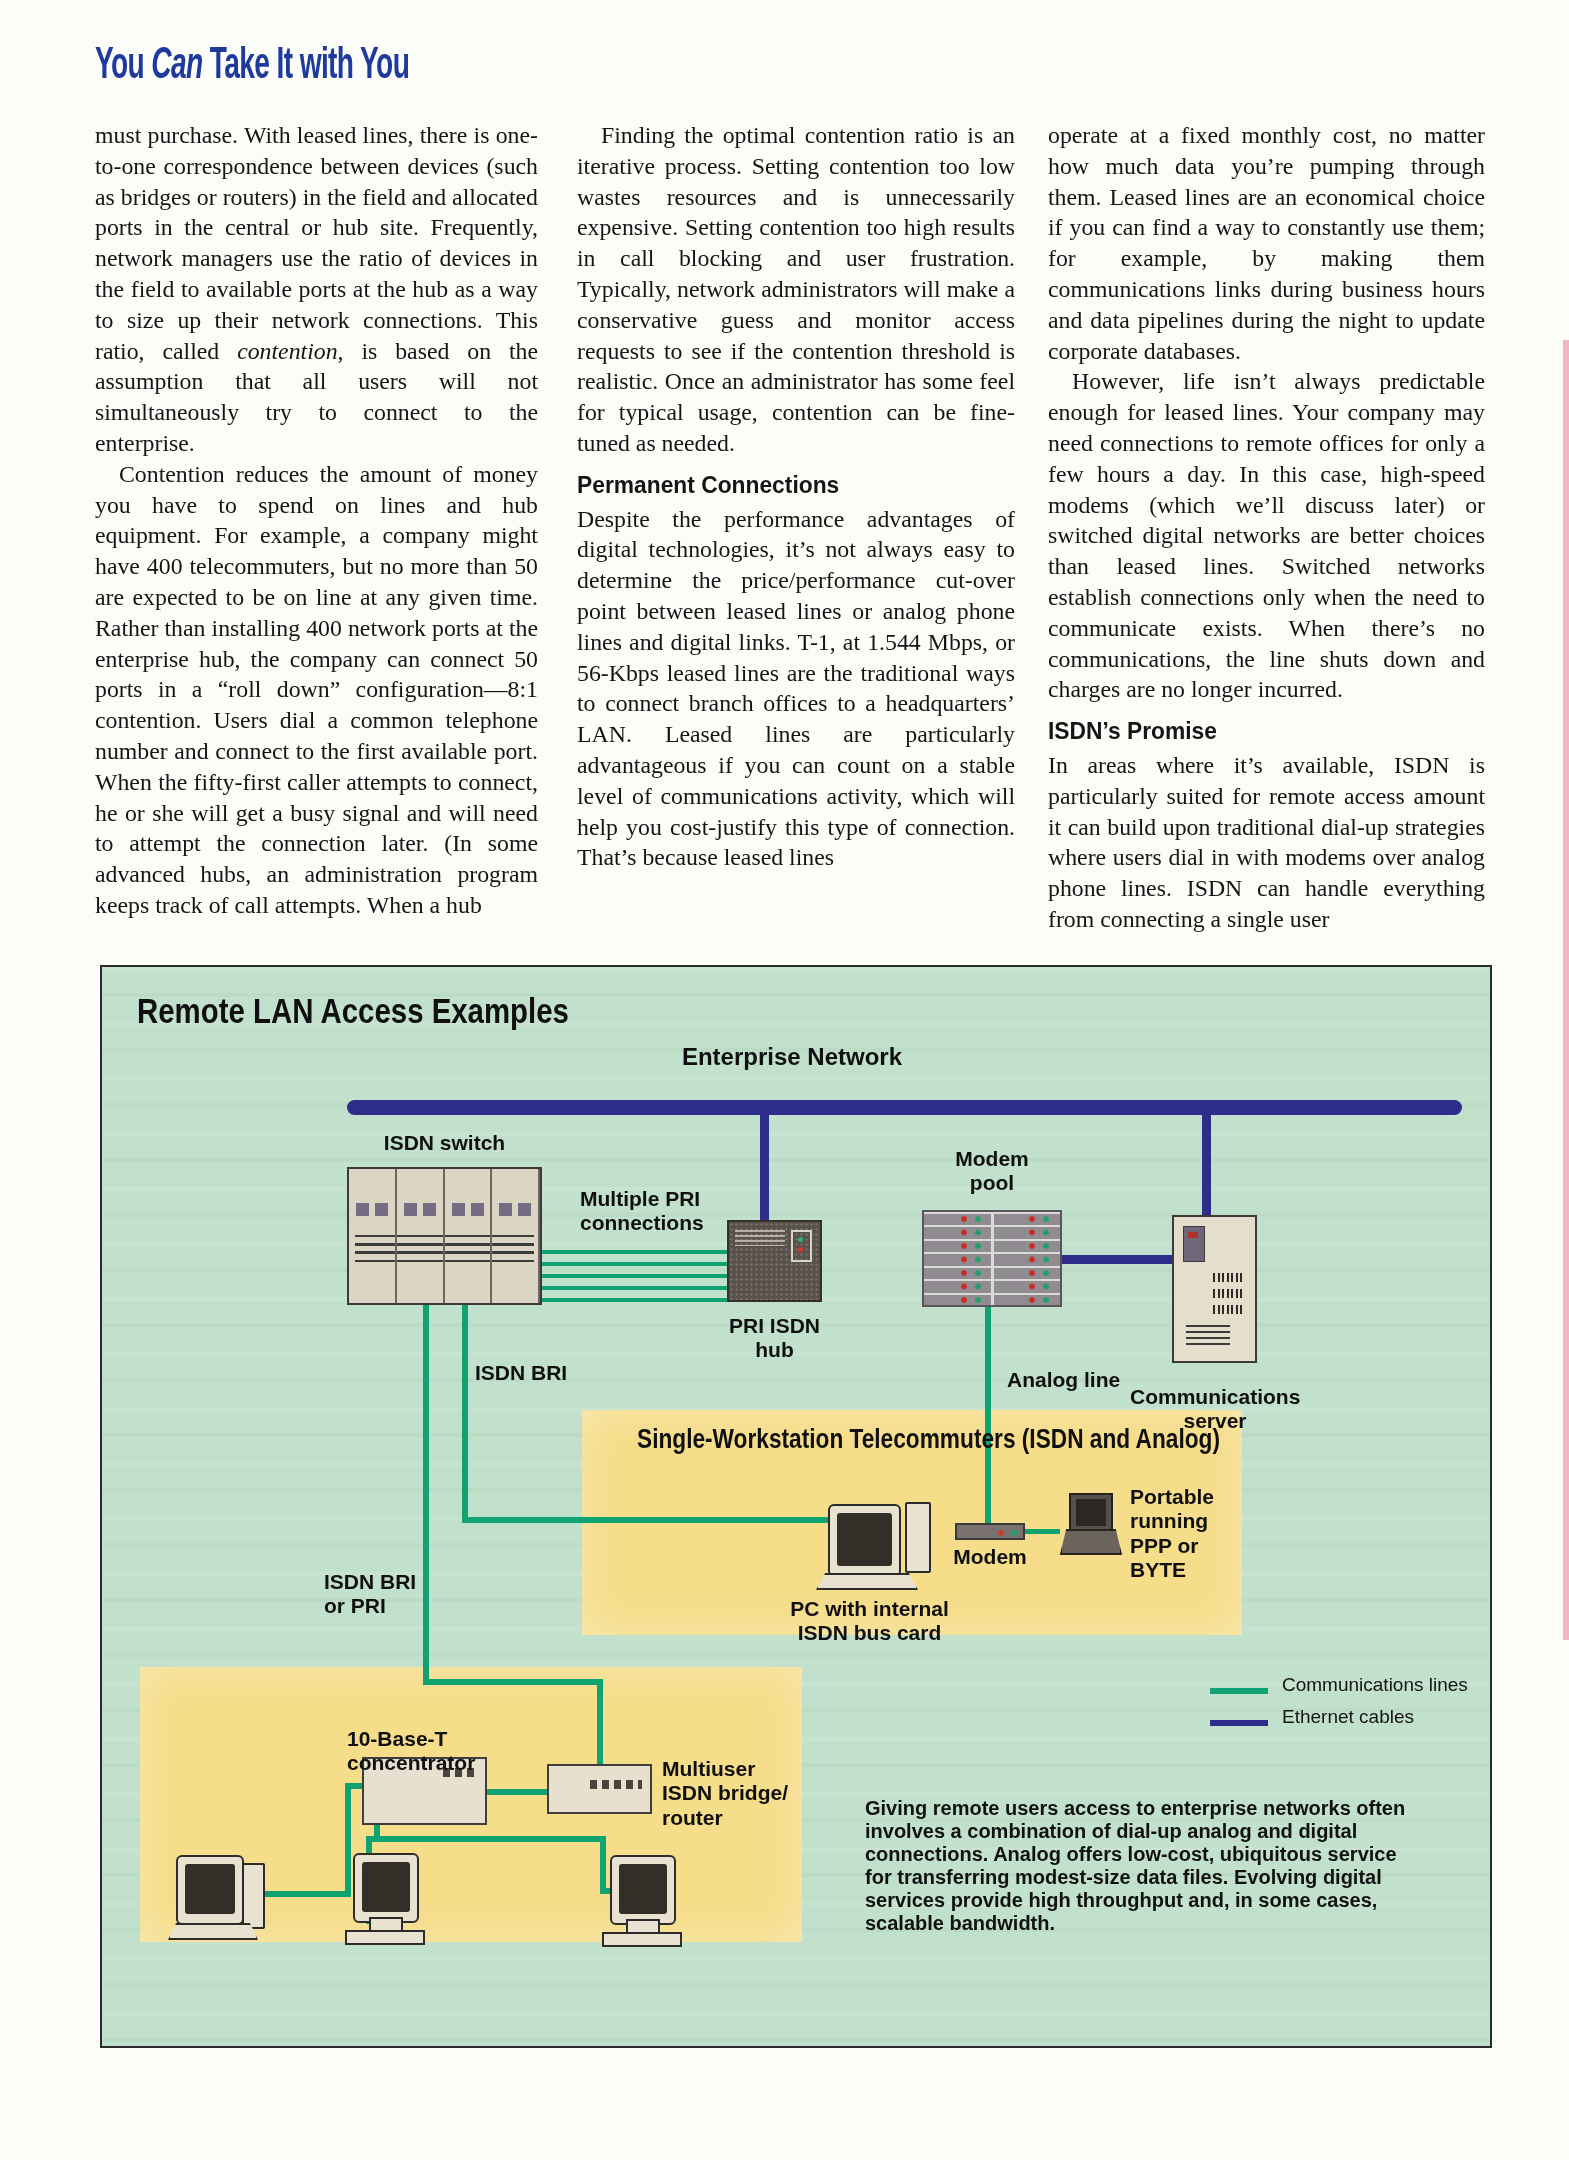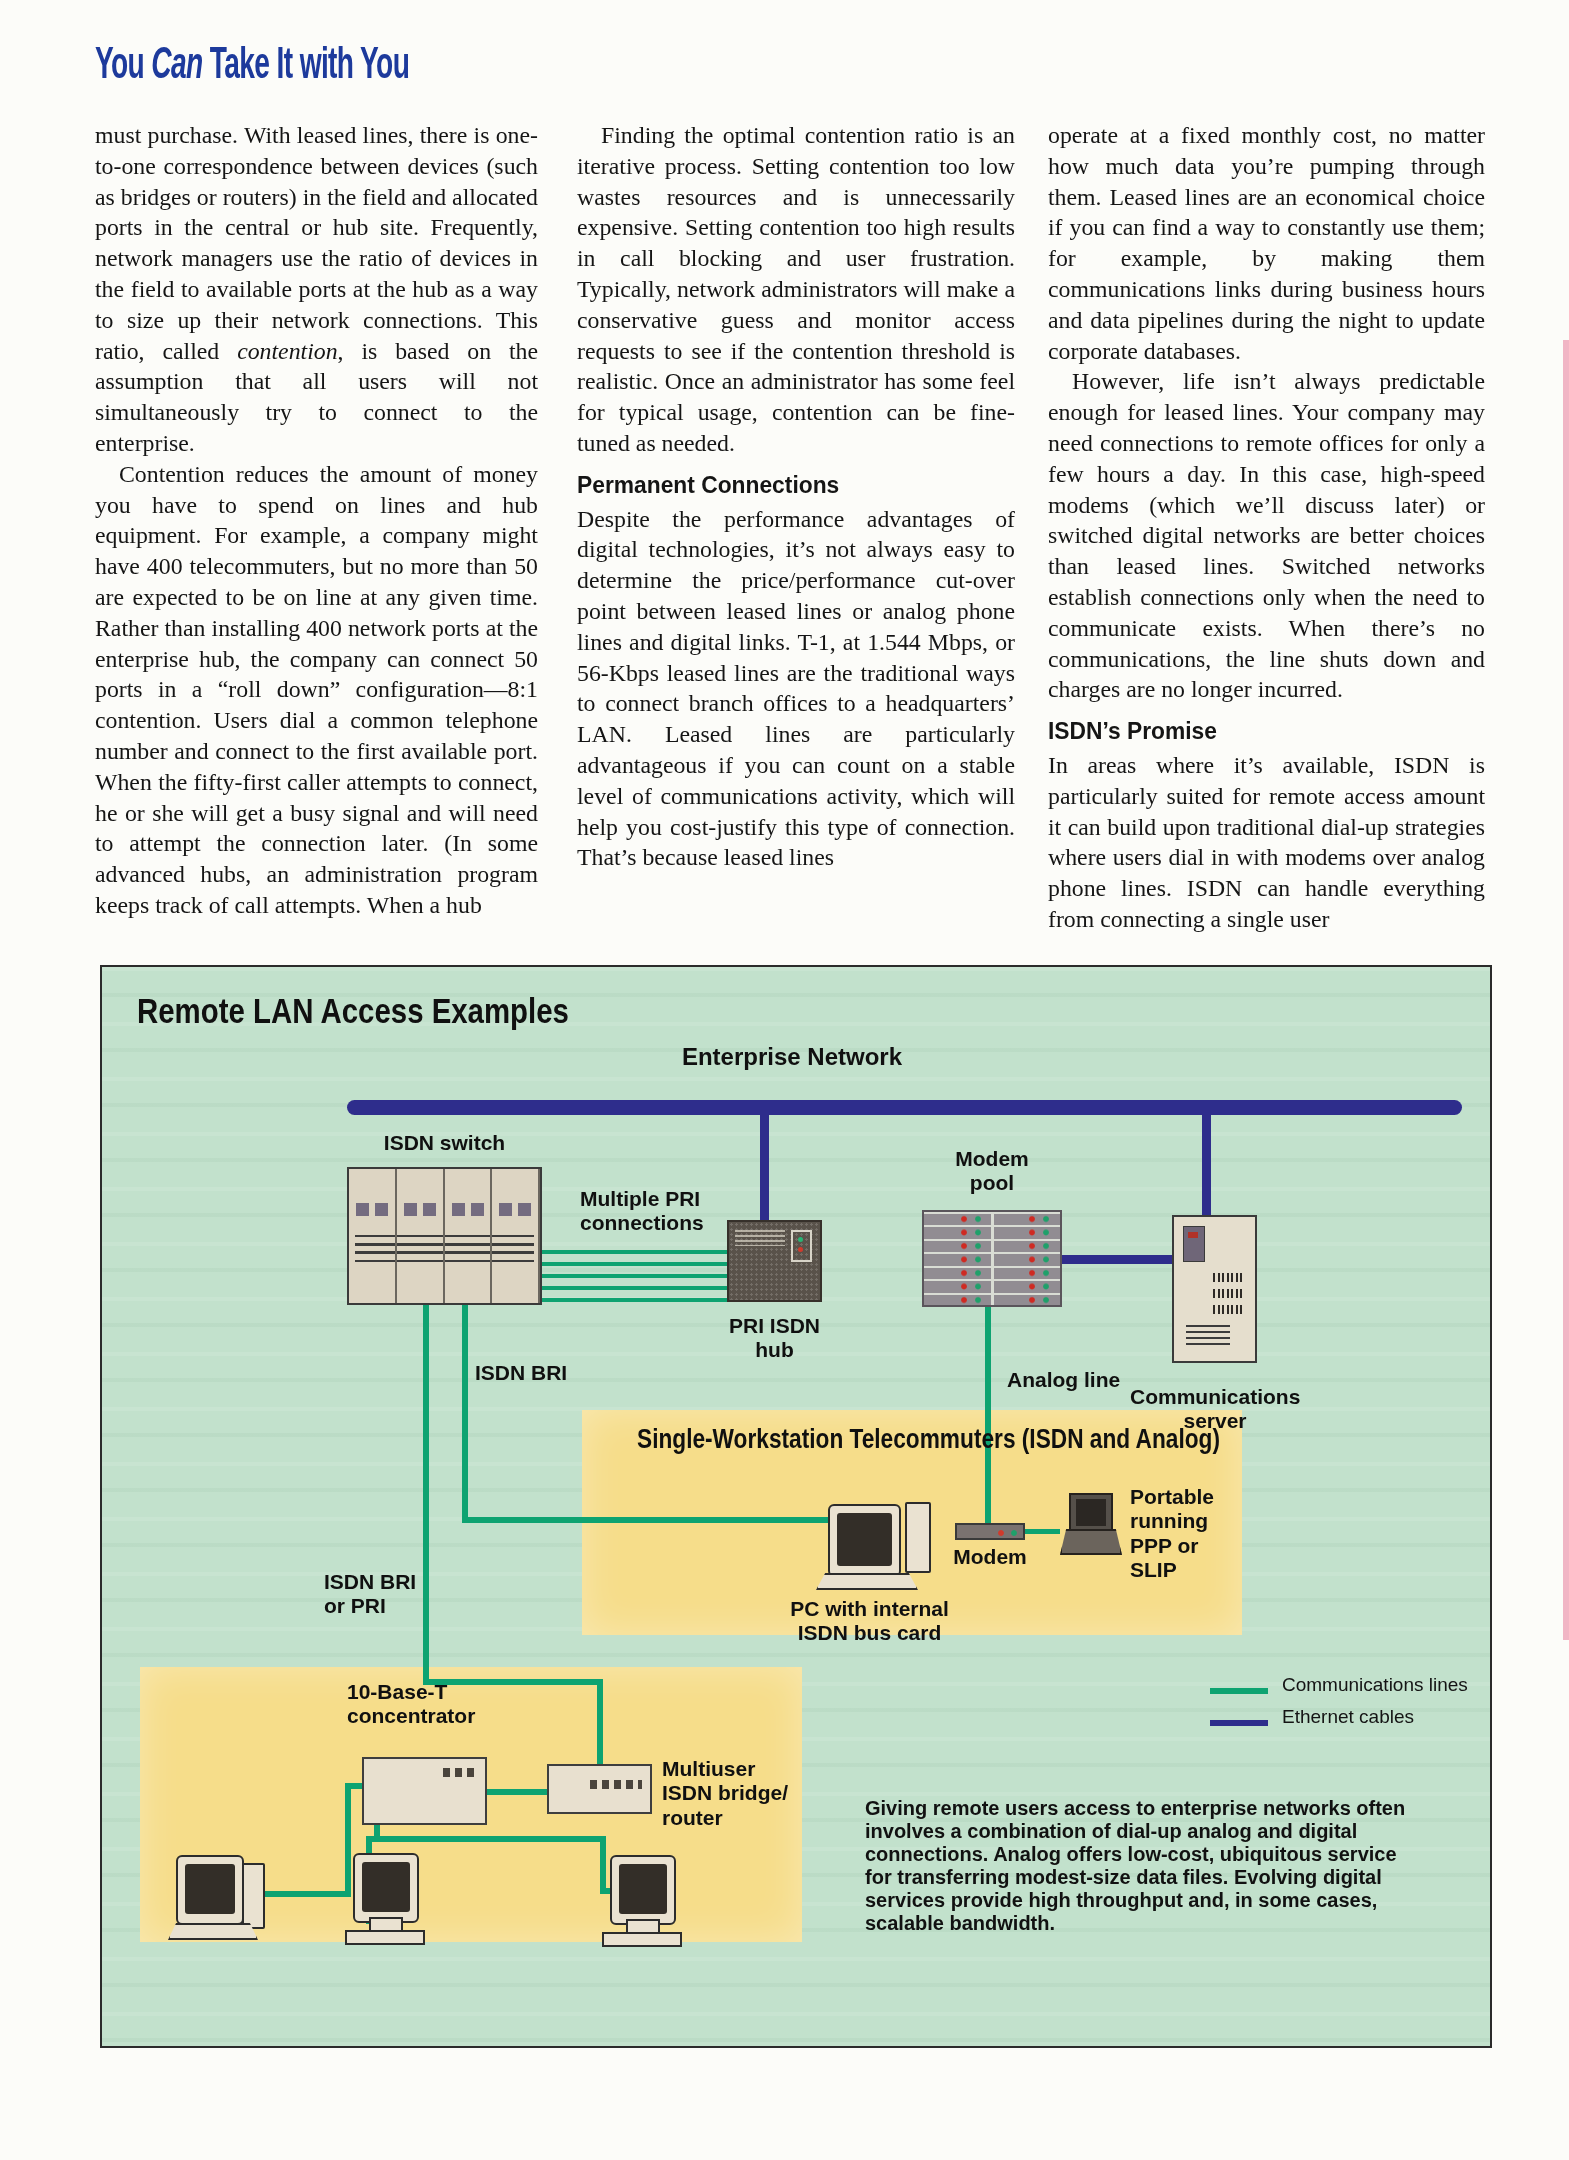--- a/index.html
+++ b/index.html
@@ -200,23 +200,23 @@
 
     <div id="laptop" class="abs" style="left:958px;top:526px;width:58px;height:60px;">
       <div class="scr">
           <i></i>
         </div>
       <div class="base"></div>
     </div>
     <div class="dlabel" style="left:1028px;top:518px;width:130px;font-size:21px;">Portable
 running
 PPP or
-SLIP</div>
-
-    <div class="dlabel" style="left:245px;top:713px;width:200px;font-size:21px;">10-Base-T
+BYTE</div>
+
+    <div class="dlabel" style="left:245px;top:760px;width:200px;font-size:21px;">10-Base-T
 concentrator</div>
 
     <div class="flatbox device" style="left:260px;top:790px;width:125px;height:68px;">
       <div class="dashstrip" style="right:8px;top:9px;width:34px;"></div>
     </div>
     <div class="flatbox device" style="left:445px;top:797px;width:105px;height:50px;">
       <div class="dashstrip" style="right:8px;top:14px;width:52px;"></div>
     </div>
     <div class="dlabel" style="left:560px;top:790px;width:140px;font-size:21px;">Multiuser
 ISDN bridge/

